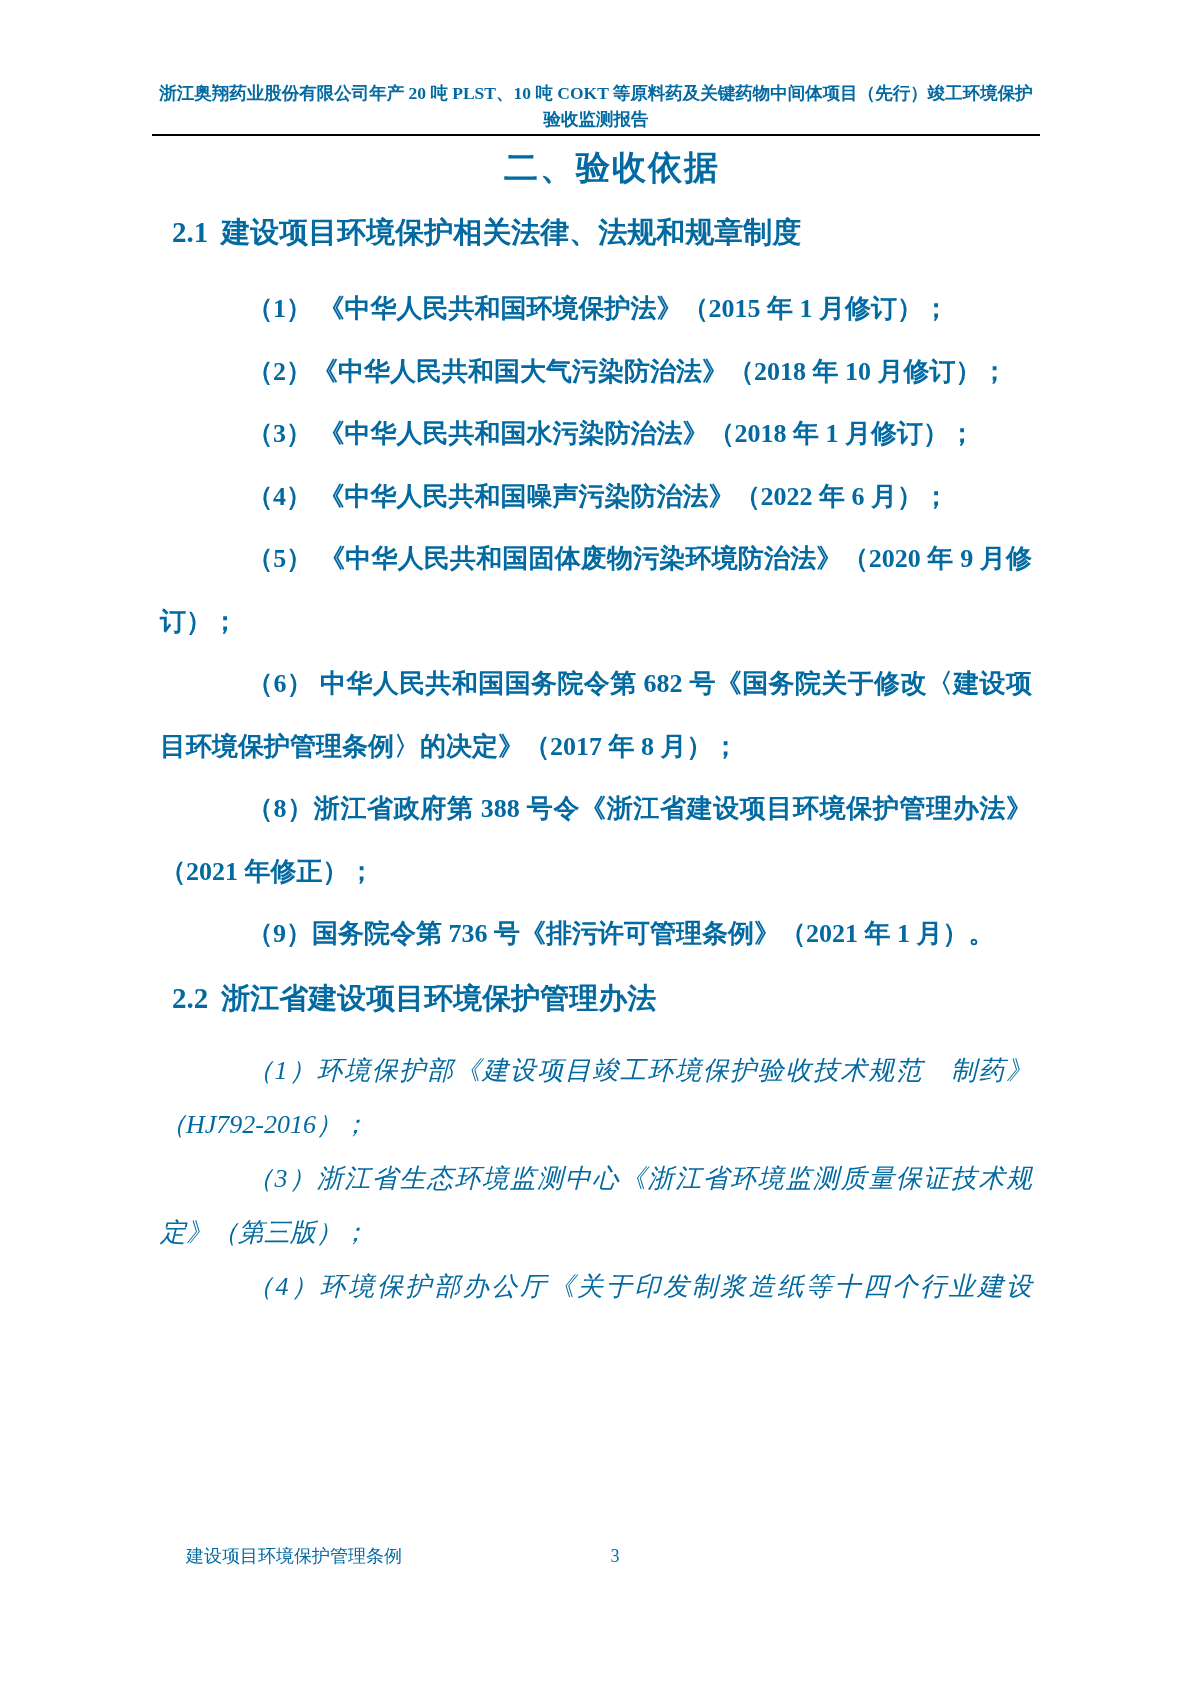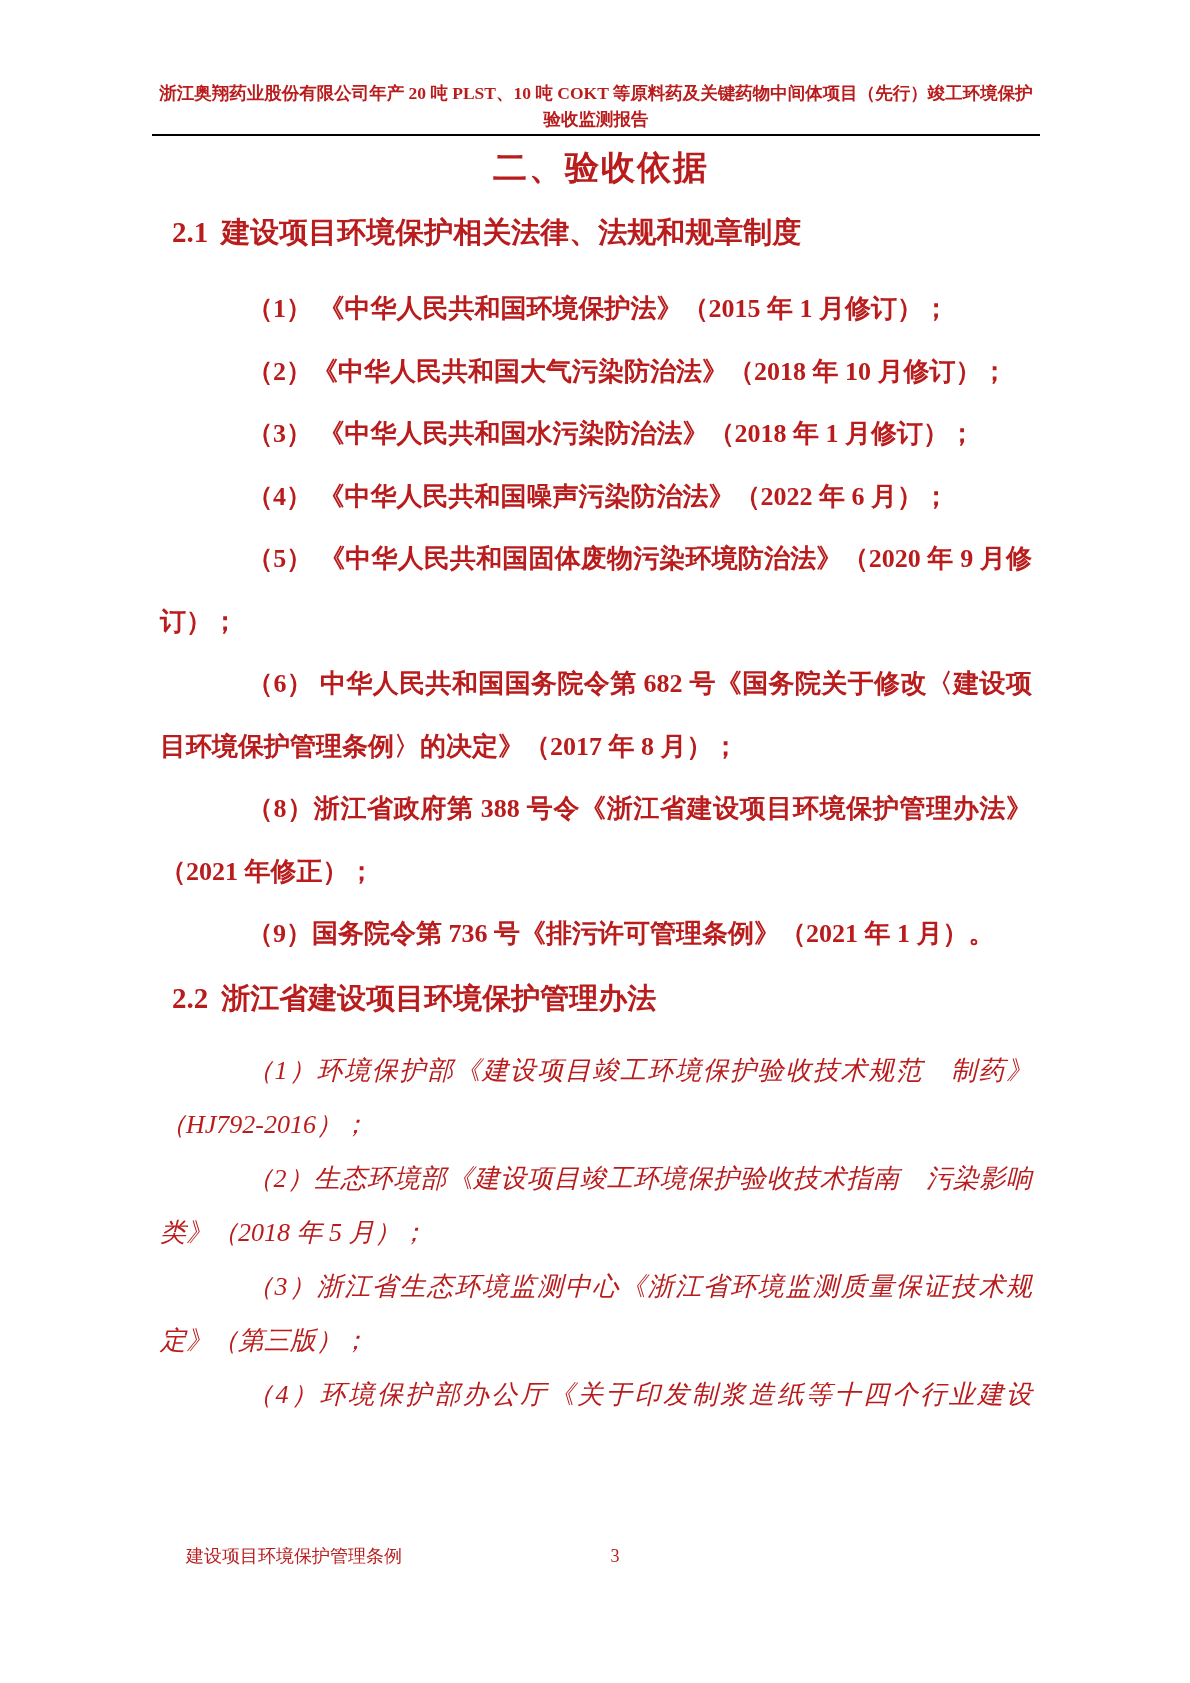--- a/index.html
+++ b/index.html
@@ -5,21 +5,21 @@
   html, body {
     margin: 0;
     padding: 0;
     background: #ffffff;
   }
   .page {
     position: relative;
     width: 1082px;
     height: 1683px;
     background: #ffffff;
-    color: #b91c1c;
+    color: #0369a1;
     font-family: "Liberation Serif", "DejaVu Serif", serif;
     overflow: hidden;
   }
   
   .header {
     position: absolute;
     top: 80px;
     left: 152px;
     width: 888px;
     text-align: center;
@@ -31,21 +31,21 @@
     position: absolute;
     top: 134px;
     left: 152px;
     width: 888px;
     border-top: 2.5px solid #000000;
   }
   
   .doc-title {
     position: absolute;
     top: 146px;
-    left: 157px;
+    left: 168px;
     width: 888px;
     text-align: center;
     font-size: 34px;
     line-height: 44px;
     font-weight: 700;
     letter-spacing: 2px;
   }
   
   .content {
     position: absolute;
@@ -130,21 +130,20 @@
       <p class="item">（5） 《中华人民共和国固体废物污染环境防治法》（2020 年 9 月修订）；</p>
       <p class="item">（6） 中华人民共和国国务院令第 682 号《国务院关于修改〈建设项目环境保护管理条例〉的决定》（2017 年 8 月）；</p>
       <p class="item">（8）浙江省政府第 388 号令《浙江省建设项目环境保护管理办法》（2021 年修正）；</p>
       <p class="item">（9）国务院令第 736 号《排污许可管理条例》（2021 年 1 月）。</p>
     </div>
 
     <h2 class="section-heading sec2-heading"><span class="sec-num">2.2</span><span>浙江省建设项目环境保护管理办法</span></h2>
 
     <div class="items-2">
       <p class="item">（1）环境保护部《建设项目竣工环境保护验收技术规范　制药》（HJ792-2016）；</p>
-      <p class="item">（2）生态环境部《建设项目竣工环境保护验收技术指南　污染影响类》（2018 年 5 月）；</p>
       <p class="item">（3）浙江省生态环境监测中心《浙江省环境监测质量保证技术规定》（第三版）；</p>
       <p class="item force-justify">（4）环境保护部办公厅《关于印发制浆造纸等十四个行业建设</p>
     </div>
 
   </div>
 
   <div class="footer">
     <span class="footer-org">建设项目环境保护管理条例</span>
     <span class="footer-page">3</span>
   </div>

